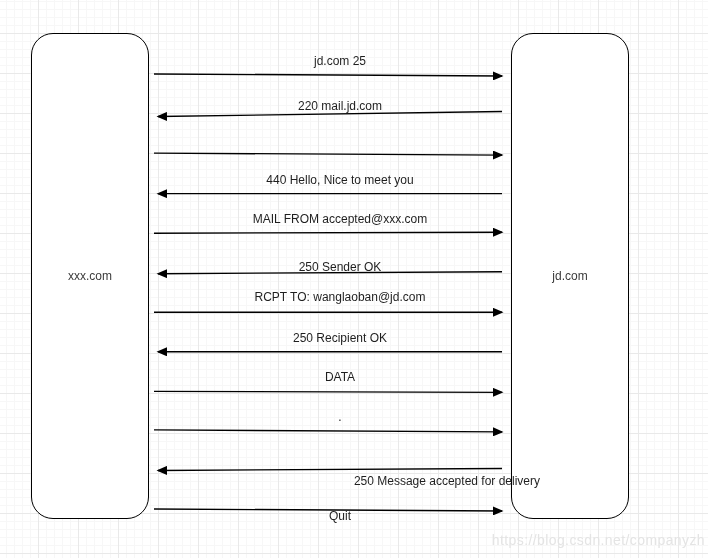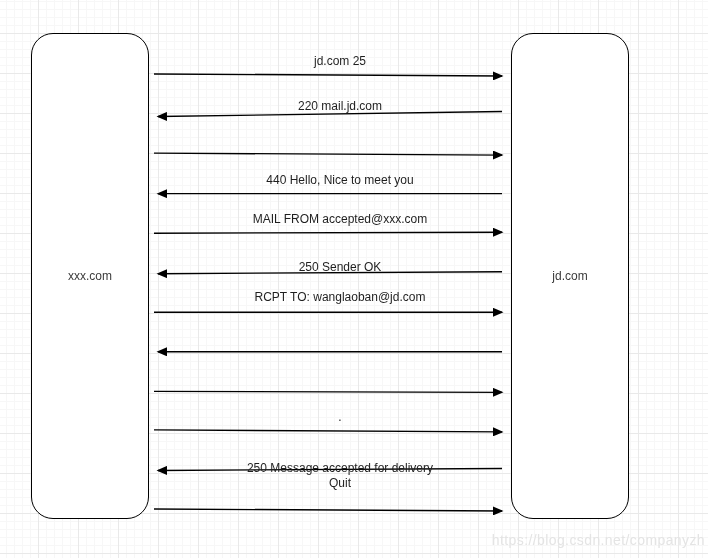--- a/index.html
+++ b/index.html
@@ -103,16 +103,18 @@
   </div>
 
   <div class="watermark">https://blog.csdn.net/companyzh</div>
 
 <div class="msg-label" style="top: 54px;">jd.com 25</div>
     <div class="msg-label" style="top: 99px;">220 mail.jd.com</div>
     <div class="msg-label" style="top: 172.636px;">440 Hello, Nice to meet you</div>
     <div class="msg-label" style="top: 212.182px;">MAIL FROM accepted@xxx.com</div>
     <div class="msg-label" style="top: 251.727px; margin-top: 8px;">250 Sender OK</div>
     <div class="msg-label" style="top: 290px;">RCPT TO: wanglaoban@jd.com</div>
+    <div class="msg-label" style="top: 330.818px;">250 Recipient OK</div>
+    <div class="msg-label" style="top: 370.364px;">DATA</div>
     <div class="msg-label" style="top: 409.909px;">.</div>
-    <div class="msg-label" style="top: 461px;">250 Message accepted for delivery</div>
-    <div class="msg-label" style="top: 476px;">Quit</div>
+    <div class="msg-label" style="top: 474px; text-align: right;">250 Message accepted for delivery</div>
+    <div class="msg-label" style="top: 509px;">Quit</div>
   </div>
 
 </body></html>

